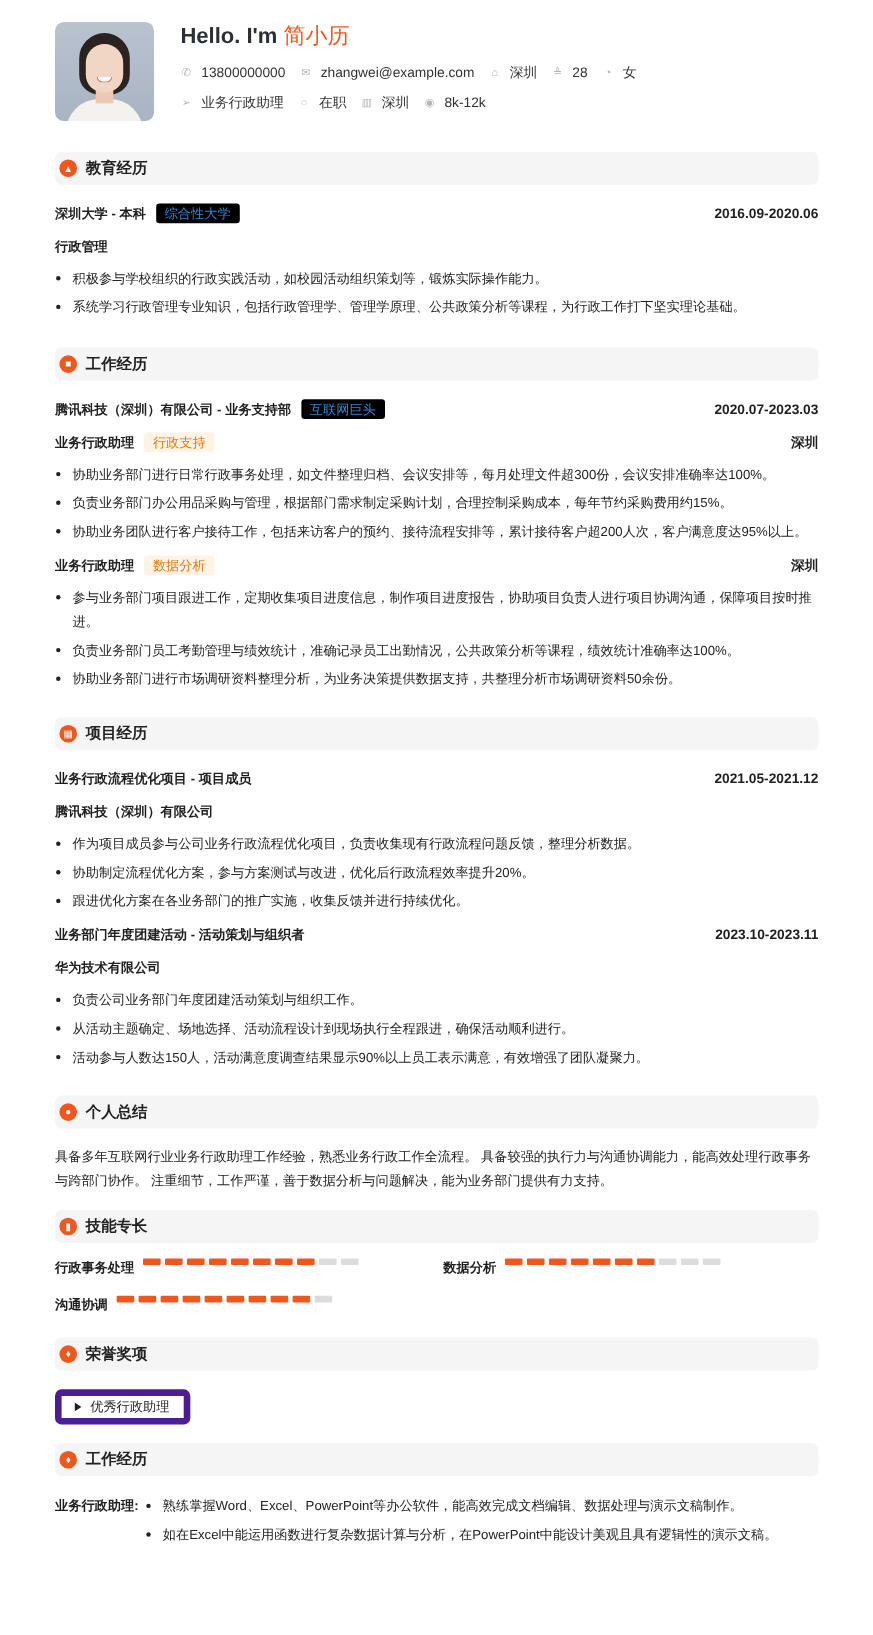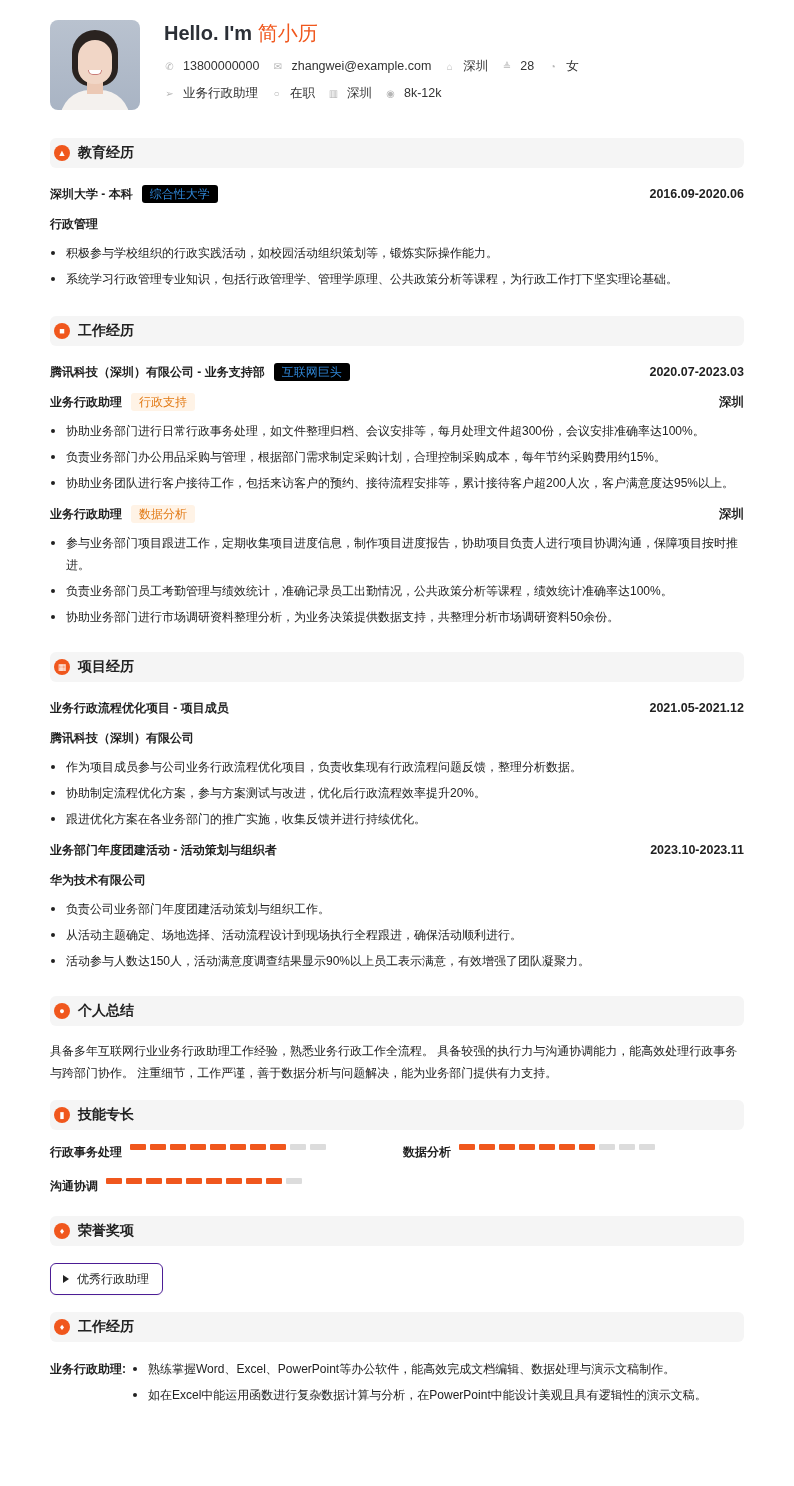--- a/index.html
+++ b/index.html
@@ -34,21 +34,21 @@
   ul.bullets li { position: relative; padding-left: 16px; font-size: 12px; line-height: 22px; margin-bottom: 4px; color: #222; }
   ul.bullets li::before { content: ""; position: absolute; left: 1px; top: 9px; width: 4px; height: 4px; border-radius: 50%; background: #222; }
   .entry-gap { margin-top: 10px; }
   .summary { margin-top: 14px; font-size: 12px; line-height: 22px; color: #222; }
   .skills { margin-top: 14px; display: grid; grid-template-columns: 353px 1fr; row-gap: 14px; }
   .skill { display: flex; align-items: flex-start; height: 20px; }
   .skill .sname { font-weight: bold; font-size: 12px; margin-right: 8px; }
   .bar { display: flex; }
   .seg { width: 16px; height: 6px; margin-right: 4px; border-radius: 1px; background: #dcdcdc; }
   .seg.on { background: #f0571d; }
-  .award { display: inline-flex; align-items: center; margin-top: 17px; height: 32px; padding: 0 13px 0 12px; border: 1px solid #4c1d95; border-radius: 6px; font-size: 12px; box-shadow: 0 1px 2px rgba(0,0,0,0.04); }
+  .award { display: inline-flex; align-items: center; margin-top: 17px; height: 32px; padding: 0 13px 0 12px; border: 6px solid #4c1d95; border-radius: 6px; font-size: 12px; box-shadow: 0 1px 2px rgba(0,0,0,0.04); }
   .award .tri { width: 0; height: 0; border-left: 6px solid #222; border-top: 4.5px solid transparent; border-bottom: 4.5px solid transparent; margin-right: 8px; }
   .other { display: flex; margin-top: 16px; }
   .other .olabel { font-weight: bold; font-size: 12px; line-height: 22px; width: 82px; flex-shrink: 0; }
   .other ul.bullets { margin-top: 0; }
 </style>
 </head>
 <body>
 
 <div class="page">
 

